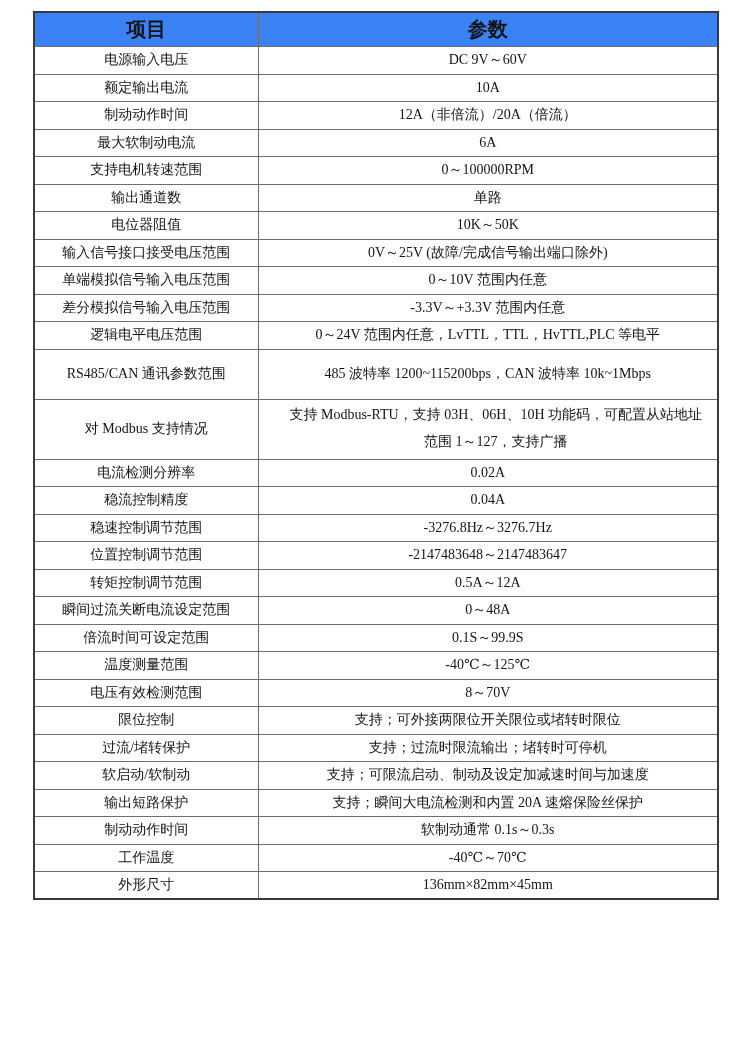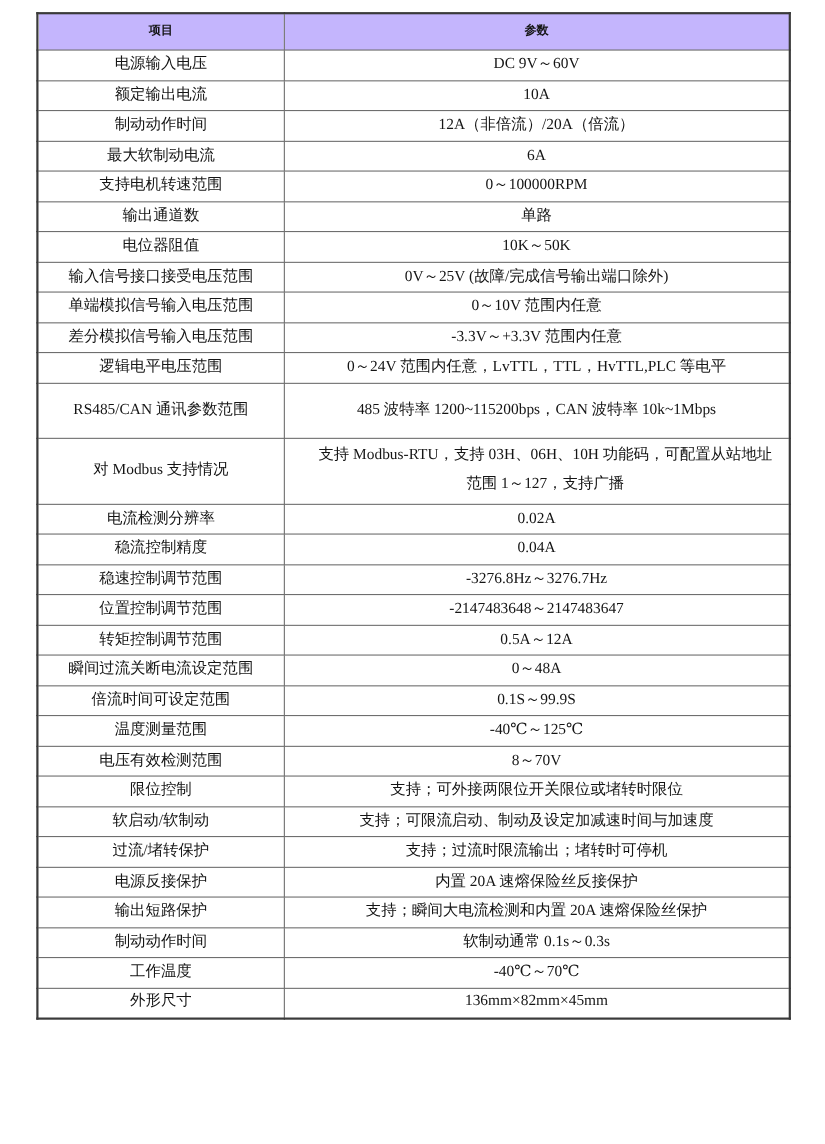--- a/index.html
+++ b/index.html
@@ -30,23 +30,23 @@
   table.spec th, table.spec td {
     border: 1.5px solid #6e6e6e;
     text-align: center;
     vertical-align: middle;
     padding: 2px 8px;
     font-size: 14px;
     line-height: 1.45;
     overflow: hidden;
   }
   table.spec thead th {
-    background: #c4b5fd;
+    background: #3b82f6;
     font-weight: bold;
-    font-size: 11px;
+    font-size: 20px;
     height: 28px;
   }
   table.spec tbody tr { height: 27.5px; }
   table.spec tbody tr.tall-a { height: 50px; }
   table.spec tbody tr.tall-b { height: 60px; }
   table.spec tbody tr.tall-b td.value { line-height: 1.9; padding-left: 24px; }
 </style>
 </head>
 <body>
 
@@ -149,30 +149,26 @@
         </tr>
       <tr>
           <td class="item">电压有效检测范围</td>
           <td class="value">8～70V</td>
         </tr>
       <tr>
           <td class="item">限位控制</td>
           <td class="value">支持；可外接两限位开关限位或堵转时限位</td>
         </tr>
       <tr>
-          <td class="item">软启动/软制动</td>
-          <td class="value">支持；可限流启动、制动及设定加减速时间与加速度</td>
-        </tr>
-      <tr>
           <td class="item">过流/堵转保护</td>
           <td class="value">支持；过流时限流输出；堵转时可停机</td>
         </tr>
       <tr>
-          <td class="item">电源反接保护</td>
-          <td class="value">内置 20A 速熔保险丝反接保护</td>
+          <td class="item">软启动/软制动</td>
+          <td class="value">支持；可限流启动、制动及设定加减速时间与加速度</td>
         </tr>
       <tr>
           <td class="item">输出短路保护</td>
           <td class="value">支持；瞬间大电流检测和内置 20A 速熔保险丝保护</td>
         </tr>
       <tr>
           <td class="item">制动动作时间</td>
           <td class="value">软制动通常 0.1s～0.3s</td>
         </tr>
       <tr>

